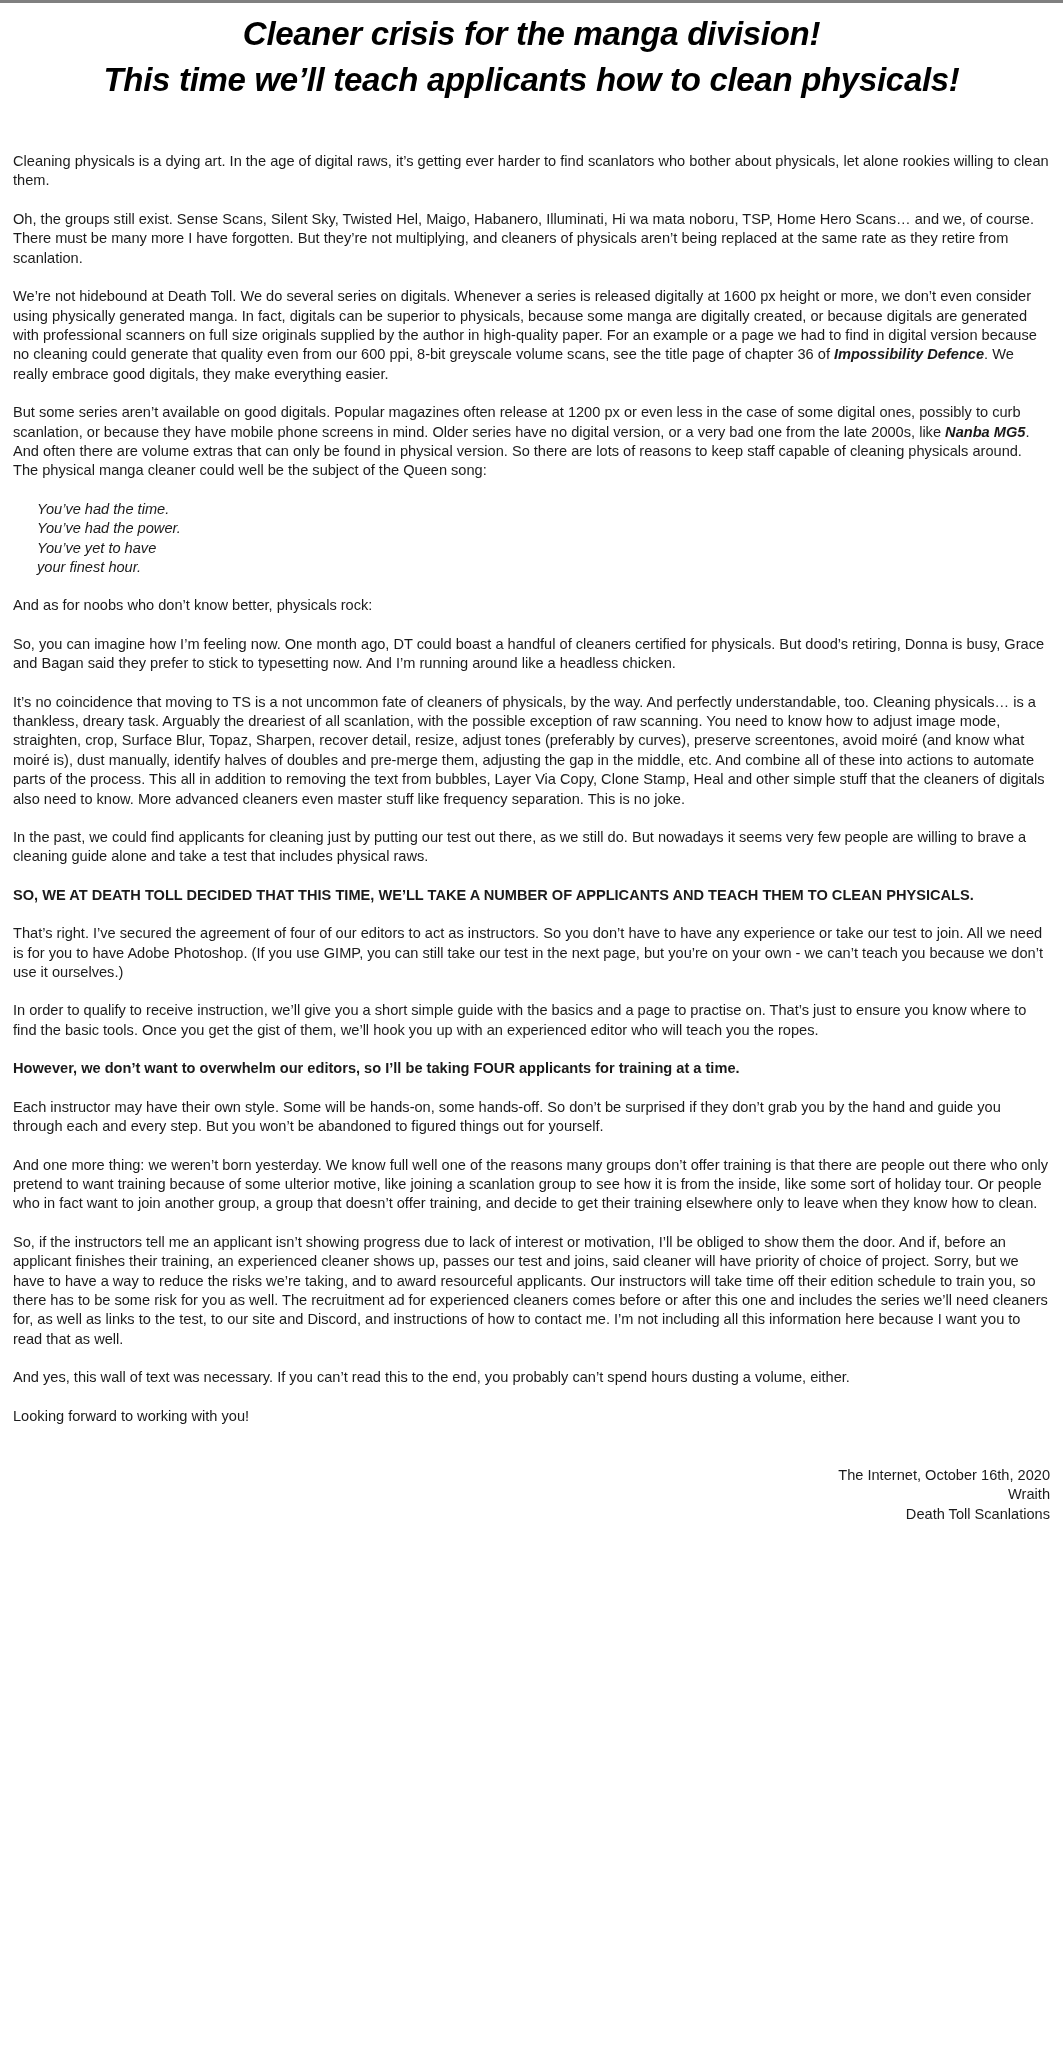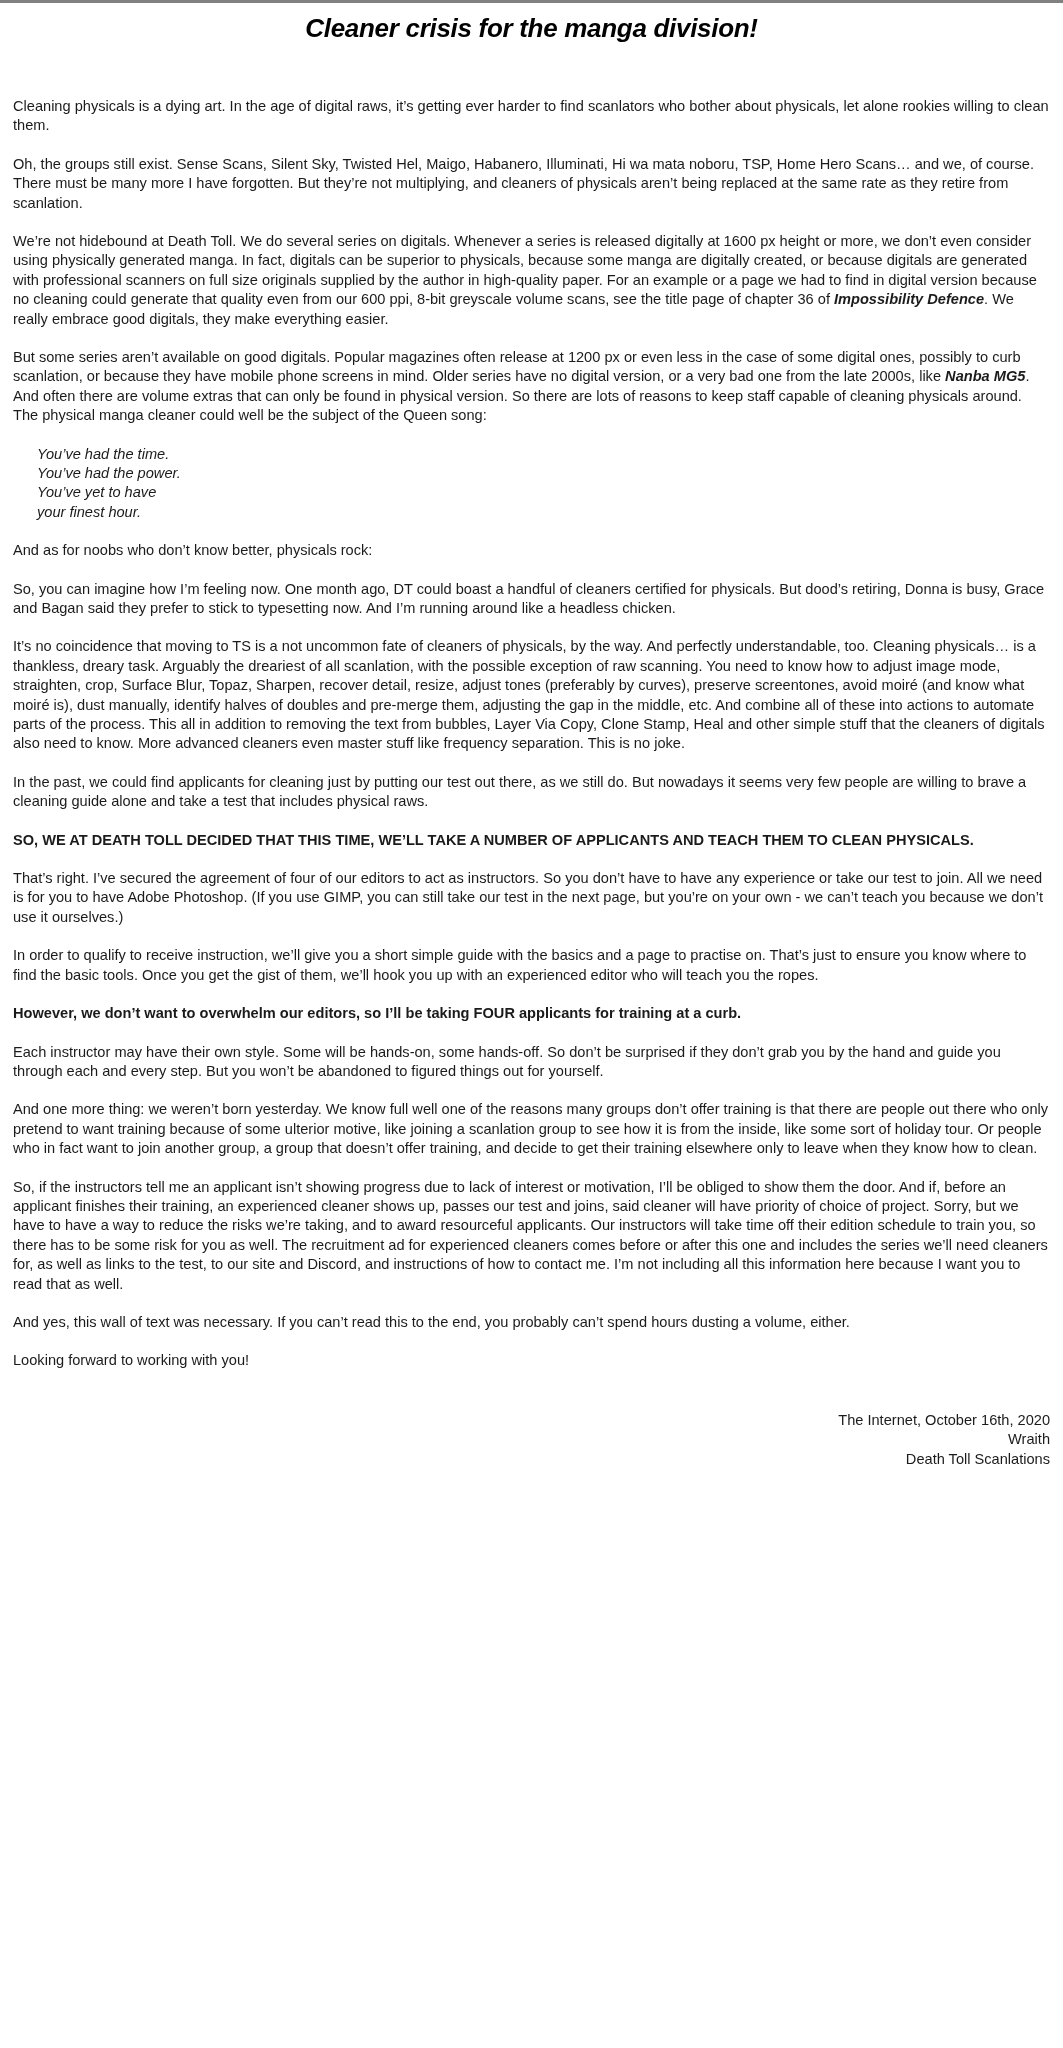--- a/index.html
+++ b/index.html
@@ -21,21 +21,21 @@
     width: 100%;
     background: #808080;
   }
   .page {
     padding: 6px 13px 10px 13px;
   }
   .title {
     text-align: center;
     font-weight: bold;
     font-style: italic;
-    font-size: 26px;
+    font-size: 33px;
     line-height: 1.38;
     color: #000000;
     margin: 2px 0 50px 0;
     letter-spacing: -0.3px;
   }
   .doc .block {
     margin: 0 0 19px 0;
     white-space: pre-line;
   }
   .doc .block.bold {
@@ -54,39 +54,40 @@
   .seg.i { font-style: italic; }
 </style>
 </head>
 <body>
 
 <div class="top-bar"></div>
 
 <div class="page">
   <div class="title">
     <div>Cleaner crisis for the manga division!</div>
+    <div>This time we’ll teach applicants how to clean physicals!</div>
   </div>
 
   <div class="doc" id="doc-body">
       <div class="block normal"><span class="seg">Cleaning physicals is a dying art. In the age of digital raws, it’s getting ever harder to find scanlators who bother about physicals, let alone rookies willing to clean them.</span></div>
       <div class="block normal"><span class="seg">Oh, the groups still exist. Sense Scans, Silent Sky, Twisted Hel, Maigo, Habanero, Illuminati, Hi wa mata noboru, TSP, Home Hero Scans… and we, of course. There must be many more I have forgotten. But they’re not multiplying, and cleaners of physicals aren’t being replaced at the same rate as they retire from scanlation.</span></div>
       <div class="block normal"><span class="seg">We’re not hidebound at Death Toll. We do several series on digitals. Whenever a series is released digitally at 1600 px height or more, we don’t even consider using physically generated manga. In fact, digitals can be superior to physicals, because some manga are digitally created, or because digitals are generated with professional scanners on full size originals supplied by the author in high-quality paper. For an example or a page we had to find in digital version because no cleaning could generate that quality even from our 600 ppi, 8-bit greyscale volume scans, see the title page of chapter 36 of </span><span class="seg b i">Impossibility Defence</span><span class="seg">. We really embrace good digitals, they make everything easier.</span></div>
       <div class="block normal"><span class="seg">But some series aren’t available on good digitals. Popular magazines often release at 1200 px or even less in the case of some digital ones, possibly to curb scanlation, or because they have mobile phone screens in mind. Older series have no digital version, or a very bad one from the late 2000s, like </span><span class="seg b i">Nanba MG5</span><span class="seg">. And often there are volume extras that can only be found in physical version. So there are lots of reasons to keep staff capable of cleaning physicals around. The physical manga cleaner could well be the subject of the Queen song:</span></div>
       <div class="block quote"><span class="seg">You’ve had the time.
 You’ve had the power.
 You’ve yet to have
 your finest hour.</span></div>
       <div class="block normal"><span class="seg">And as for noobs who don’t know better, physicals rock:</span></div>
       <div class="block normal"><span class="seg">So, you can imagine how I’m feeling now. One month ago, DT could boast a handful of cleaners certified for physicals. But dood’s retiring, Donna is busy, Grace and Bagan said they prefer to stick to typesetting now. And I’m running around like a headless chicken.</span></div>
       <div class="block normal"><span class="seg">It’s no coincidence that moving to TS is a not uncommon fate of cleaners of physicals, by the way. And perfectly understandable, too. Cleaning physicals… is a thankless, dreary task. Arguably the dreariest of all scanlation, with the possible exception of raw scanning. You need to know how to adjust image mode, straighten, crop, Surface Blur, Topaz, Sharpen, recover detail, resize, adjust tones (preferably by curves), preserve screentones, avoid moiré (and know what moiré is), dust manually, identify halves of doubles and pre-merge them, adjusting the gap in the middle, etc. And combine all of these into actions to automate parts of the process. This all in addition to removing the text from bubbles, Layer Via Copy, Clone Stamp, Heal and other simple stuff that the cleaners of digitals also need to know. More advanced cleaners even master stuff like frequency separation. This is no joke.</span></div>
       <div class="block normal"><span class="seg">In the past, we could find applicants for cleaning just by putting our test out there, as we still do. But nowadays it seems very few people are willing to brave a cleaning guide alone and take a test that includes physical raws.</span></div>
       <div class="block bold"><span class="seg">SO, WE AT DEATH TOLL DECIDED THAT THIS TIME, WE’LL TAKE A NUMBER OF APPLICANTS AND TEACH THEM TO CLEAN PHYSICALS.</span></div>
       <div class="block normal"><span class="seg">That’s right. I’ve secured the agreement of four of our editors to act as instructors. So you don’t have to have any experience or take our test to join. All we need is for you to have Adobe Photoshop. (If you use GIMP, you can still take our test in the next page, but you’re on your own - we can’t teach you because we don’t use it ourselves.)</span></div>
       <div class="block normal"><span class="seg">In order to qualify to receive instruction, we’ll give you a short simple guide with the basics and a page to practise on. That’s just to ensure you know where to find the basic tools. Once you get the gist of them, we’ll hook you up with an experienced editor who will teach you the ropes.</span></div>
-      <div class="block bold"><span class="seg">However, we don’t want to overwhelm our editors, so I’ll be taking FOUR applicants for training at a curb.</span></div>
+      <div class="block bold"><span class="seg">However, we don’t want to overwhelm our editors, so I’ll be taking FOUR applicants for training at a time.</span></div>
       <div class="block normal"><span class="seg">Each instructor may have their own style. Some will be hands-on, some hands-off. So don’t be surprised if they don’t grab you by the hand and guide you through each and every step. But you won’t be abandoned to figured things out for yourself.</span></div>
       <div class="block normal"><span class="seg">And one more thing: we weren’t born yesterday. We know full well one of the reasons many groups don’t offer training is that there are people out there who only pretend to want training because of some ulterior motive, like joining a scanlation group to see how it is from the inside, like some sort of holiday tour. Or people who in fact want to join another group, a group that doesn’t offer training, and decide to get their training elsewhere only to leave when they know how to clean.</span></div>
       <div class="block normal"><span class="seg">So, if the instructors tell me an applicant isn’t showing progress due to lack of interest or motivation, I’ll be obliged to show them the door. And if, before an applicant finishes their training, an experienced cleaner shows up, passes our test and joins, said cleaner will have priority of choice of project. Sorry, but we have to have a way to reduce the risks we’re taking, and to award resourceful applicants. Our instructors will take time off their edition schedule to train you, so there has to be some risk for you as well. The recruitment ad for experienced cleaners comes before or after this one and includes the series we’ll need cleaners for, as well as links to the test, to our site and Discord, and instructions of how to contact me. I’m not including all this information here because I want you to read that as well.</span></div>
       <div class="block normal"><span class="seg">And yes, this wall of text was necessary. If you can’t read this to the end, you probably can’t spend hours dusting a volume, either.</span></div>
       <div class="block normal"><span class="seg">Looking forward to working with you!</span></div>
       <div class="block signature"><span class="seg">The Internet, October 16th, 2020
 Wraith
 Death Toll Scanlations</span></div>
     </div>
 </div>

